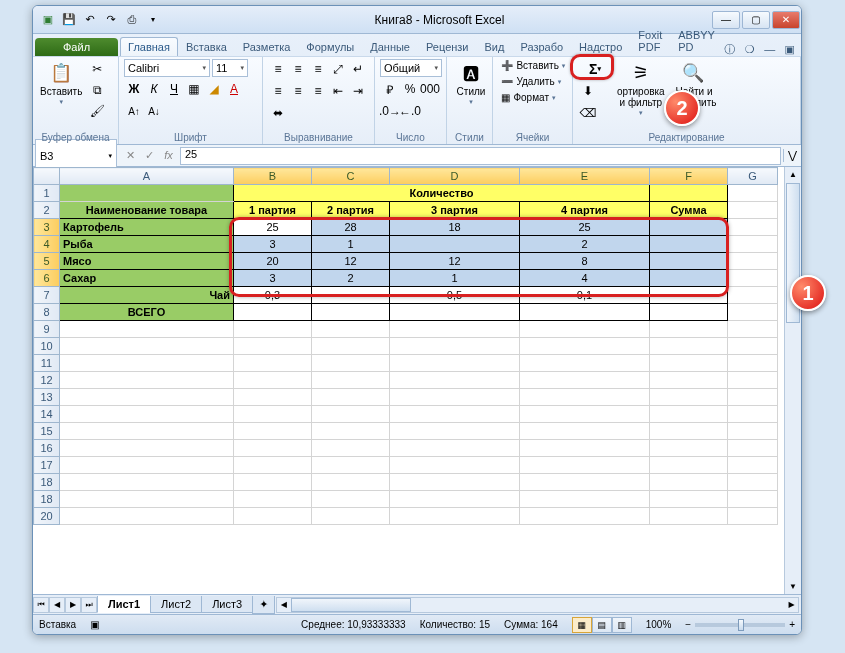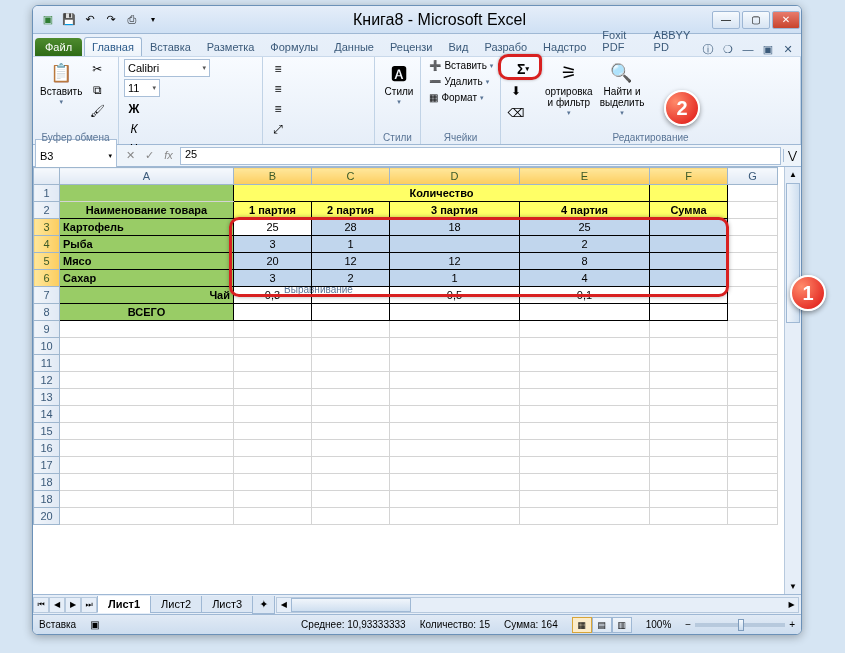--- a/index.html
+++ b/index.html
@@ -3,48 +3,48 @@
 <meta charset="utf-8">
 <style>
 * { box-sizing: border-box; margin: 0; padding: 0; }
 body { font-family: "Segoe UI", Tahoma, sans-serif; font-size: 11px; background: #d6e5f3; width: 845px; height: 653px; overflow: hidden; position: relative; }
 
 .window { position: absolute; left: 32px; top: 5px; width: 770px; height: 630px; background: #fff; border: 1px solid #6b91b8; border-radius: 6px; box-shadow: 0 2px 10px rgba(0,0,0,.3); display: flex; flex-direction: column; overflow: hidden; }
 
 .titlebar { background: linear-gradient(#e5eef9,#cfe0f4); height: 28px; display: flex; align-items: center; border-bottom: 1px solid #9fb8d4; }
 .qat { display: flex; gap: 3px; align-items: center; padding: 0 6px; }
 .qat-icon { width: 18px; height: 18px; display: flex; align-items: center; justify-content: center; border: 1px solid transparent; border-radius: 2px; }
-.titletext { flex: 1; text-align: center; font-size: 16px; }
+.titletext { flex: 1; text-align: center; font-size: 12px; }
 .winbtns { display: flex; }
 .winbtn { width: 28px; height: 18px; margin: 0 1px; background: linear-gradient(#f6fafe,#d7e4f3); border: 1px solid #9db6d4; border-radius: 2px; display: flex; align-items: center; justify-content: center; font-size: 10px; cursor: pointer; }
 .winbtn.close { background: linear-gradient(#e87b6c,#c8442d); color: #fff; }
 
 .ribbon { background: linear-gradient(#e8f0fa,#dbe7f4); border-bottom: 1px solid #9fb8d4; }
 .tabs { display: flex; align-items: flex-end; height: 22px; padding-left: 2px; position: relative; }
-.tab-file { background: linear-gradient(#4e8b2e,#2e6b16); color: #fff; padding: 3px 10px; border-radius: 4px 4px 0 0; margin-right: 2px; font-size: 11px; cursor: pointer; text-align: center; }
+.tab-file { background: linear-gradient(#4e8b2e,#2e6b16); color: #fff; padding: 3px 28px; border-radius: 4px 4px 0 0; margin-right: 2px; font-size: 11px; cursor: pointer; text-align: center; }
 .tab { padding: 3px 7px; font-size: 11px; color: #3b5a7a; cursor: pointer; border: 1px solid transparent; border-bottom: none; }
 .tab.active { background: linear-gradient(#f8fbff,#eef4fa); border-color: #9fb8d4; border-radius: 3px 3px 0 0; color: #2a5a8a; }
 .tab-right-icons { margin-left: auto; display: flex; gap: 6px; padding-right: 6px; }
 .tab-right-icons div { width: 14px; height: 14px; color: #3b5a7a; display: flex; align-items: center; justify-content: center; cursor: pointer; }
 
 .ribbon-body { display: flex; background: linear-gradient(#f8fbff,#e6eef8); height: 88px; border-top: 1px solid #c9d9eb; }
 .group { border-right: 1px solid #c1d3e6; padding: 2px 5px 0 5px; display: flex; flex-direction: column; }
 .group-content { flex: 1; display: flex; align-items: flex-start; gap: 3px; }
 .group-label { font-size: 10px; text-align: center; color: #5a7596; padding: 1px 0; position: relative; }
 
 .bigbtn { display: flex; flex-direction: column; align-items: center; gap: 1px; padding: 2px; cursor: pointer; min-width: 38px; }
 .bigbtn .ico { width: 24px; height: 24px; display: flex; align-items: center; justify-content: center; font-size: 18px; }
 .bigbtn .lbl { font-size: 10px; text-align: center; line-height: 11px; }
 .bigbtn .dd { font-size: 7px; color: #5a7596; }
 
 .smallstack { display: flex; flex-direction: column; gap: 1px; }
 .smallbtn { width: 20px; height: 20px; display: flex; align-items: center; justify-content: center; cursor: pointer; font-size: 12px; border: 1px solid transparent; }
 .combo { border: 1px solid #a9bfd8; background: #fff; height: 18px; font-size: 11px; padding: 0 3px; display: flex; align-items: center; justify-content: space-between; }
 .combo .dd { font-size: 7px; color: #555; margin-left: 3px; }
-.rowbtns { display: flex; gap: 0; flex-direction: column; }
+.rowbtns { display: flex; gap: 0; }
 
 .cells-group .menuitem { display: flex; align-items: center; gap: 3px; font-size: 10px; padding: 1px 3px; cursor: pointer; }
 .cells-group .menuitem .dd { font-size: 7px; color: #5a7596; margin-left: auto; }
 
 .autosum-highlight { position: absolute; border: 3px solid #d82020; border-radius: 10px 5px 10px 10px; pointer-events: none; box-shadow: 0 0 3px rgba(0,0,0,.3); }
 
 .fbar { display: flex; align-items: center; height: 22px; border-bottom: 1px solid #9fb8d4; background: #eef4fa; }
 .namebox { width: 82px; border: 1px solid #a9bfd8; background: #fff; height: 34px; margin: 0 2px; padding: 0 4px; display: flex; align-items: center; justify-content: space-between; font-size: 11px; }
 .namebox .dd { font-size: 7px; }
 .fbar-btns { display: flex; gap: 2px; padding: 0 3px; }
@@ -212,20 +212,38 @@
             <div class="smallbtn">⇤</div>
             <div class="smallbtn">⇥</div>
           </div>
           <div class="rowbtns">
             <div class="smallbtn" style="width:auto;padding:0 4px">⬌</div>
           </div>
         </div>
         <div class="group-label">Выравнивание</div>
       </div>
 
+      <div class="group" style="width:72px">
+        <div class="group-content" style="flex-direction:column;gap:2px">
+          <div class="combo" style="width:62px">
+              <span>Общий</span>
+              <span class="dd">▾</span>
+            </div>
+          <div class="rowbtns">
+            <div class="smallbtn">₽</div>
+            <div class="smallbtn">%</div>
+            <div class="smallbtn">000</div>
+          </div>
+          <div class="rowbtns">
+            <div class="smallbtn">.0→</div>
+            <div class="smallbtn">←.0</div>
+          </div>
+        </div>
+        <div class="group-label">Число</div>
+      </div>
 
       <div class="group" style="width:46px">
         <div class="group-content">
           <div class="bigbtn">
             <div class="ico">🅰</div>
             <div class="lbl">Стили</div>
             <div class="dd">▾</div>
           </div>
         </div>
         <div class="group-label">Стили</div>

